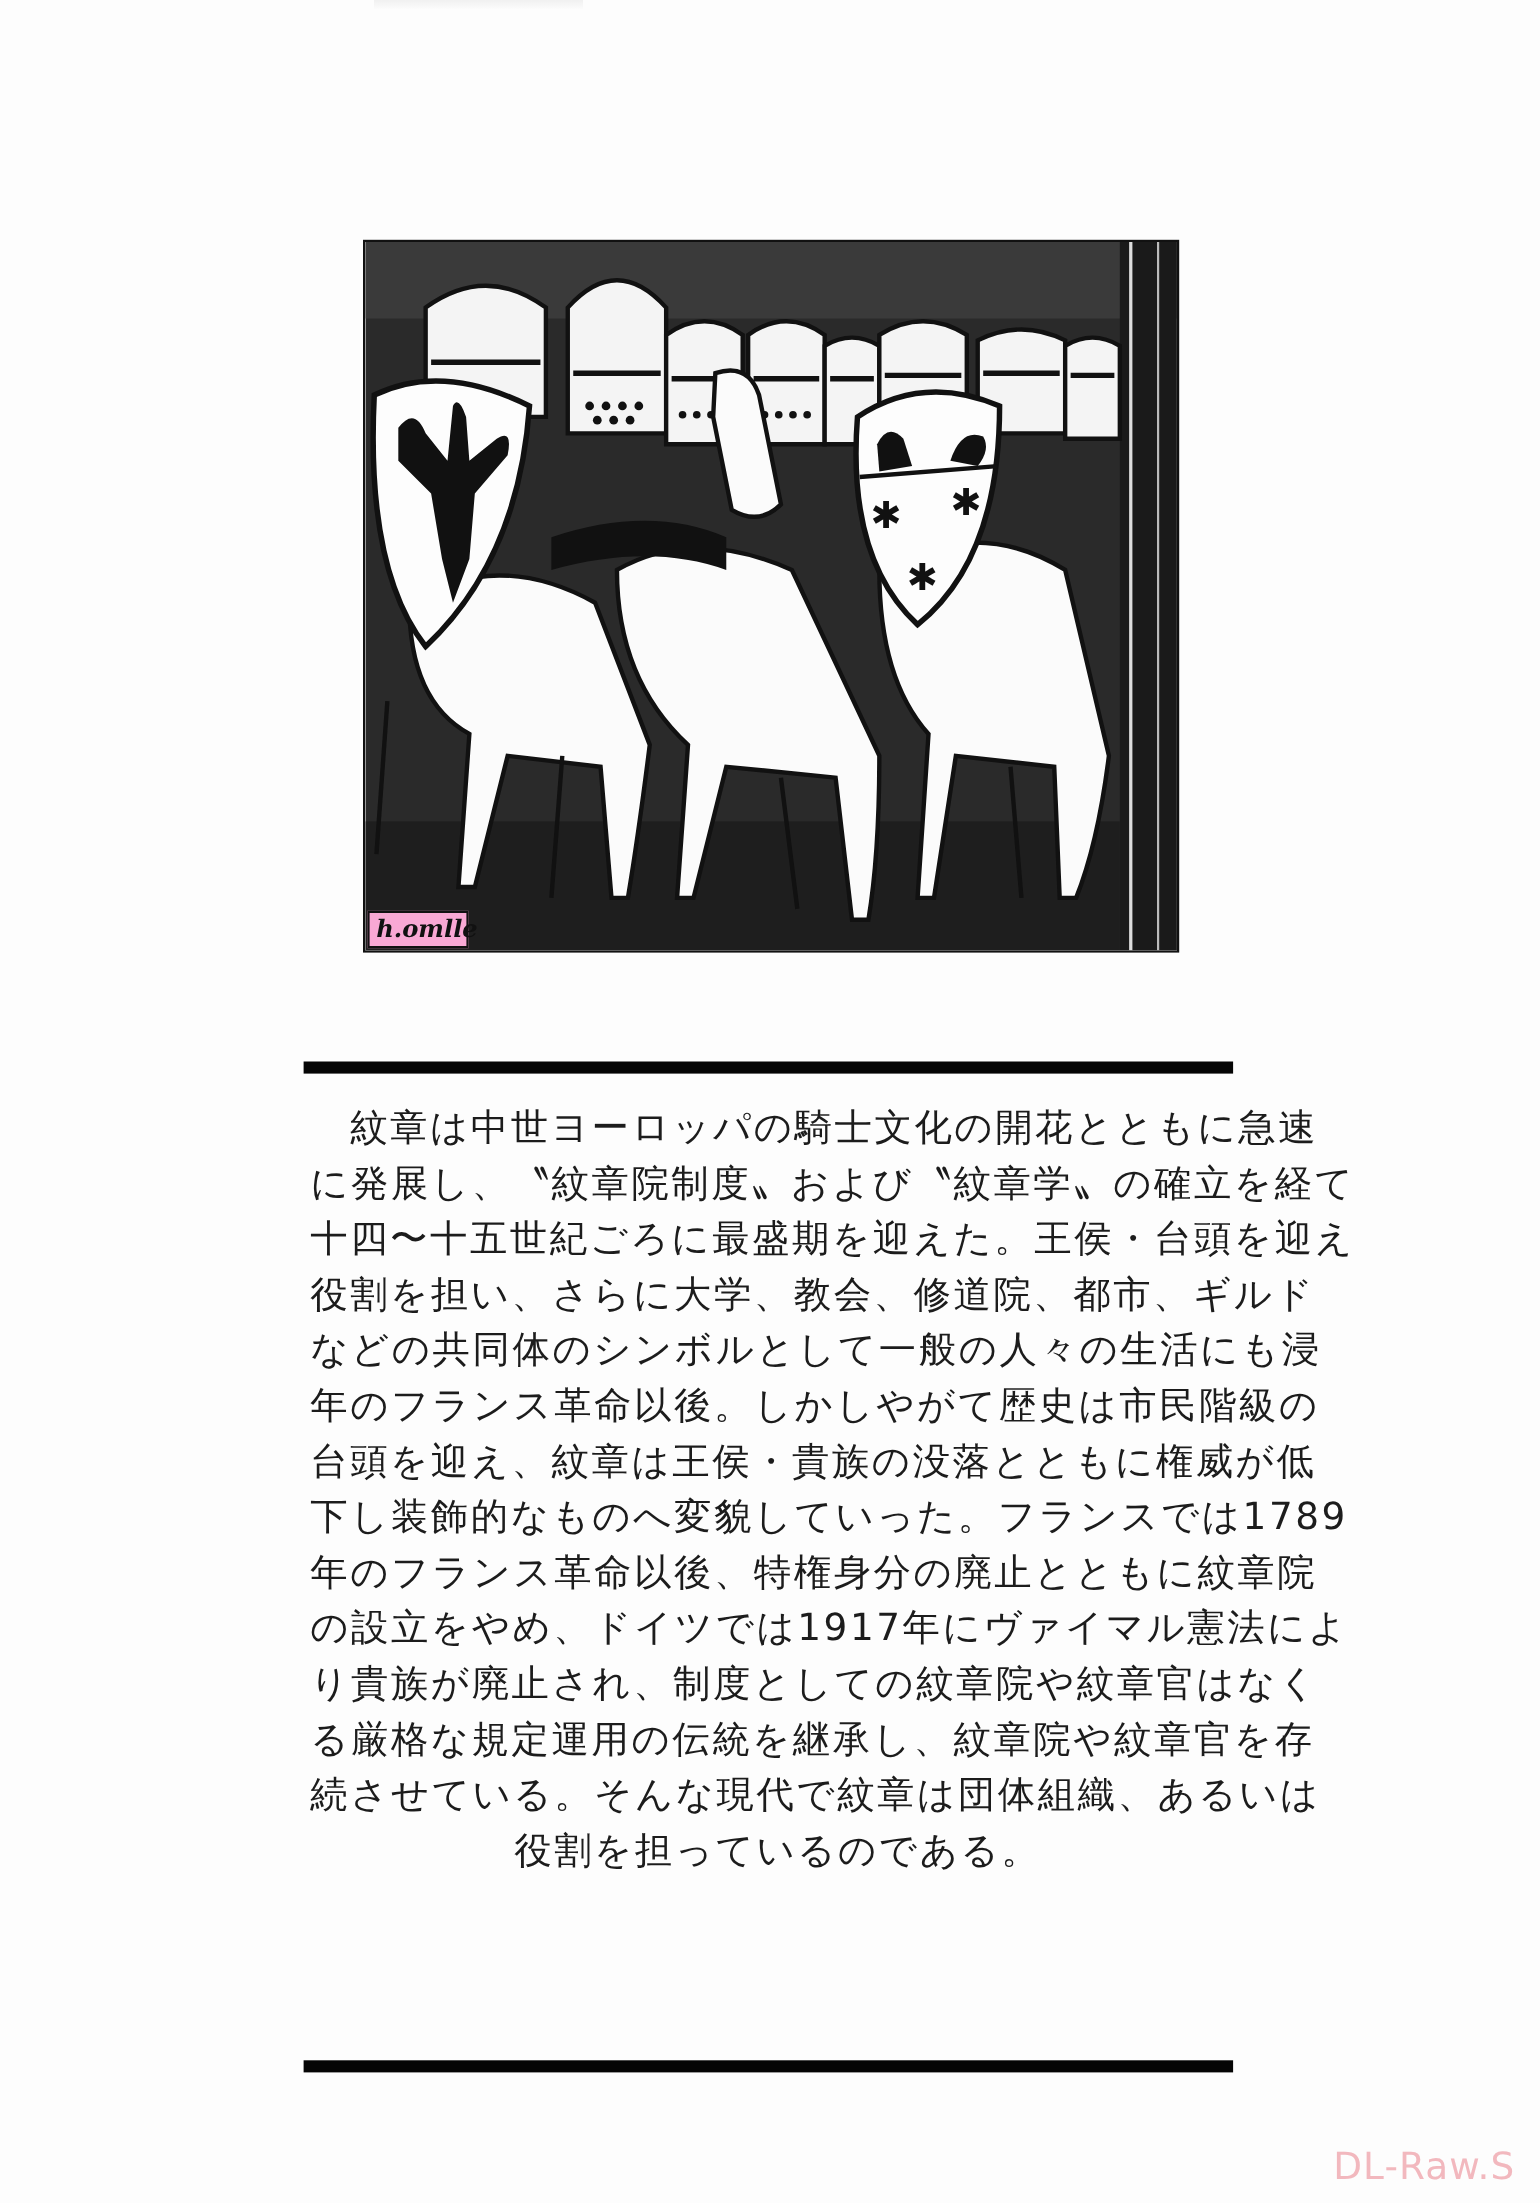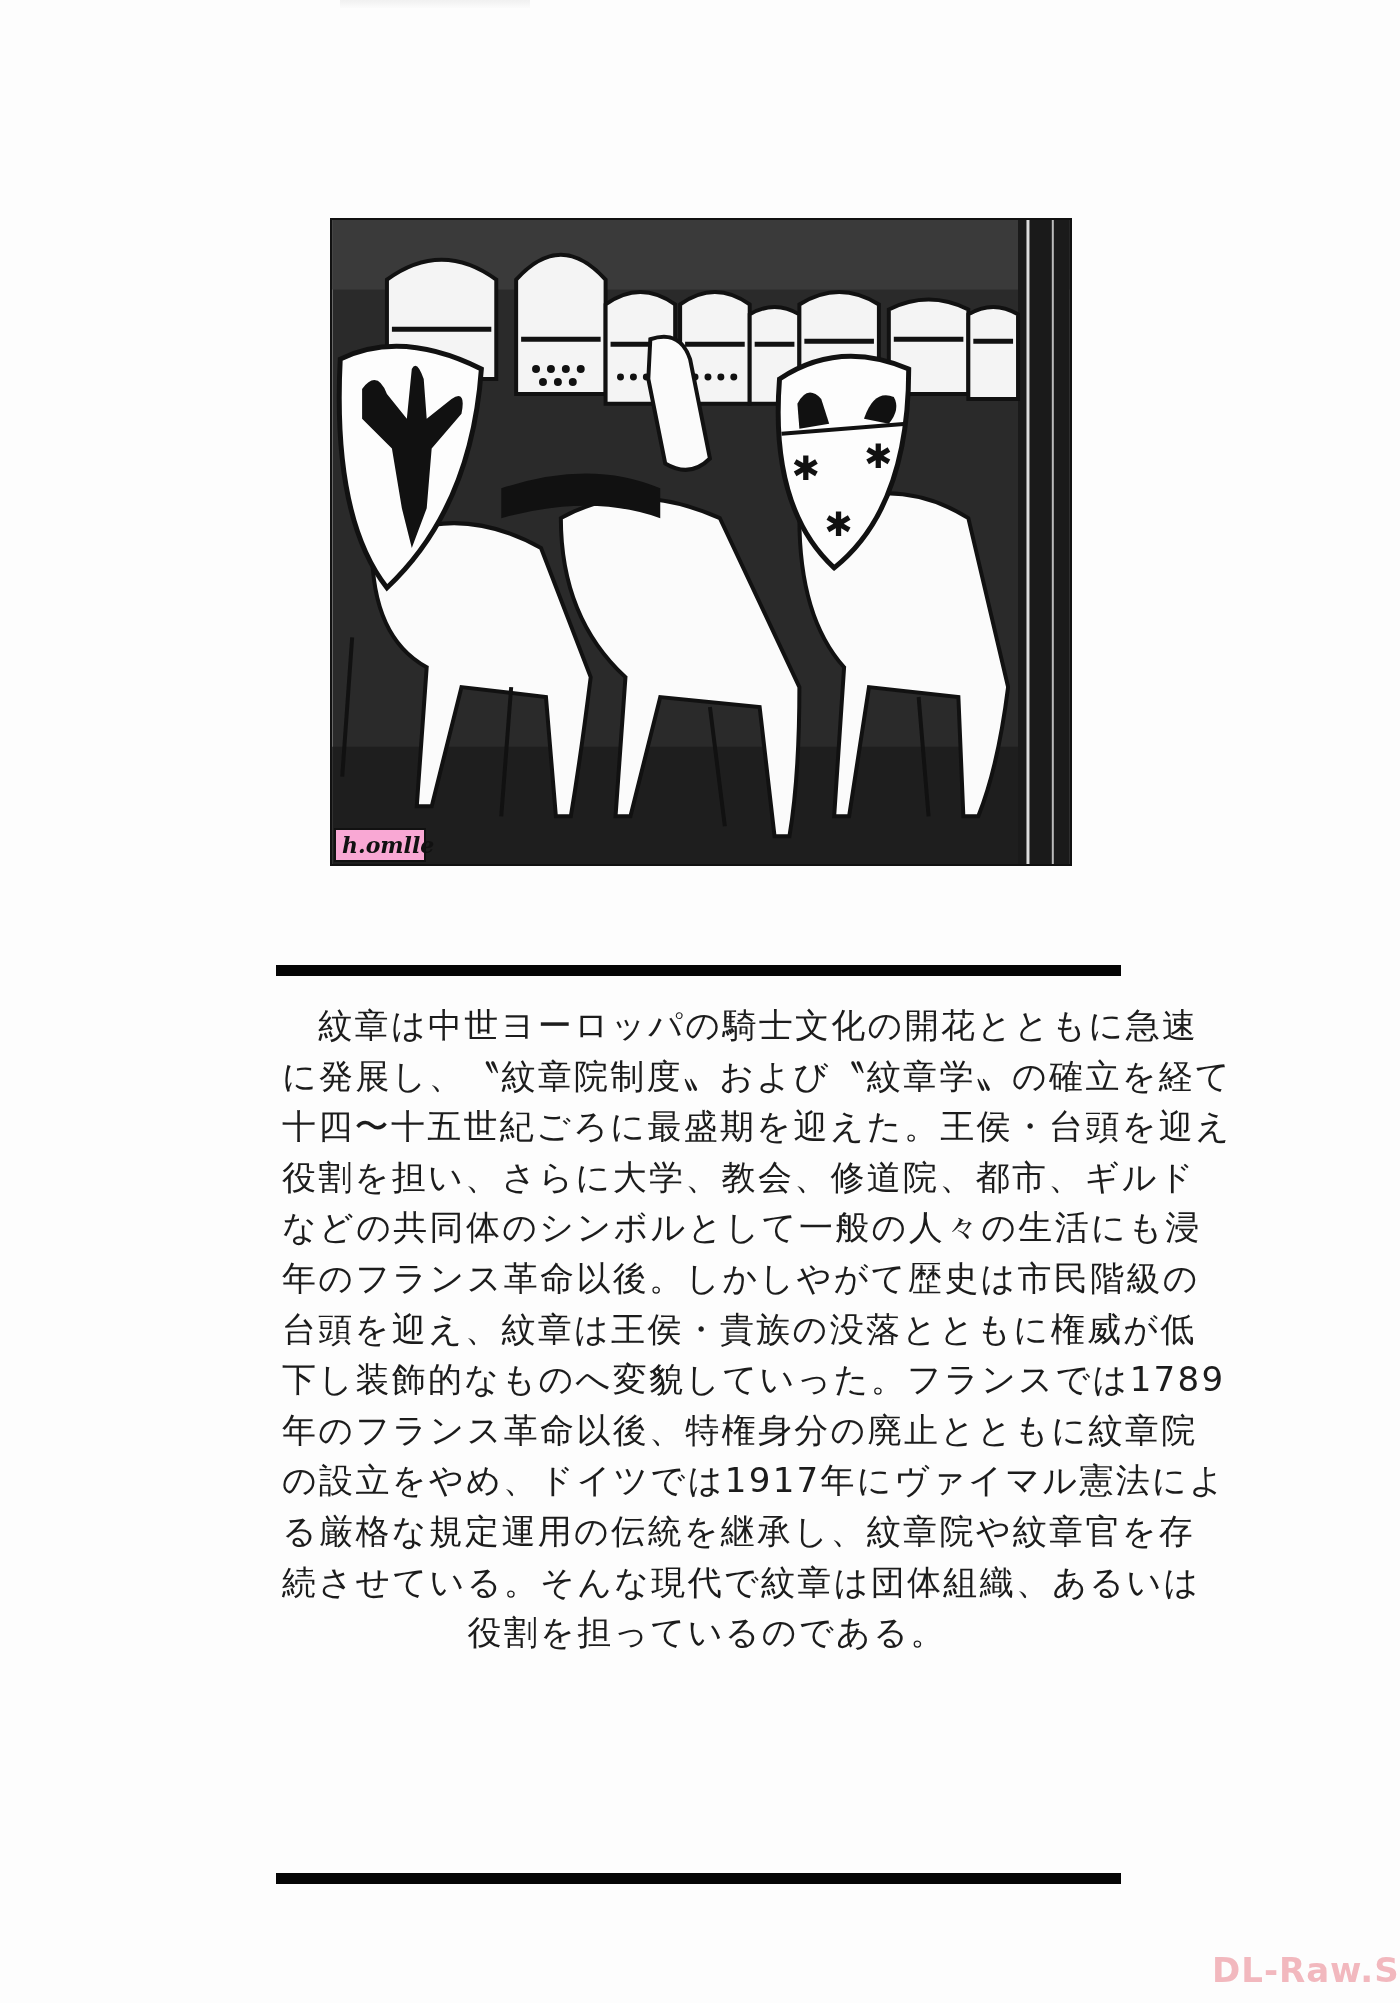--- a/index.html
+++ b/index.html
@@ -80,21 +80,21 @@
     letter-spacing: 2.3px;
     white-space: nowrap;
     color: #1c1c1c;
     text-align: center;
   }
   .watermark {
     position: absolute;
     left: 1212px;
     top: 1950px;
     font-family: "DejaVu Sans", sans-serif;
-    font-weight: bold;
+    font-weight: normal;
     font-size: 34px;
     color: #f2b8be;
     white-space: nowrap;
     letter-spacing: 1px;
   }
 </style>
 </head>
 <body>
 
 <div class="top-ghost"></div>
@@ -193,20 +193,21 @@
   <span class="line">　紋章は中世ヨーロッパの騎士文化の開花とともに急速</span>
   <span class="line">に発展し、〝紋章院制度〟および〝紋章学〟の確立を経て</span>
   <span class="line">十四〜十五世紀ごろに最盛期を迎えた。王侯・台頭を迎え</span>
   <span class="line">役割を担い、さらに大学、教会、修道院、都市、ギルド</span>
   <span class="line">などの共同体のシンボルとして一般の人々の生活にも浸</span>
   <span class="line">年のフランス革命以後。しかしやがて歴史は市民階級の</span>
   <span class="line">台頭を迎え、紋章は王侯・貴族の没落とともに権威が低</span>
   <span class="line">下し装飾的なものへ変貌していった。フランスでは1789</span>
   <span class="line">年のフランス革命以後、特権身分の廃止とともに紋章院</span>
   <span class="line">の設立をやめ、ドイツでは1917年にヴァイマル憲法によ</span>
+  <span class="line">り貴族が廃止され、制度としての紋章院や紋章官はなく</span>
   <span class="line">る厳格な規定運用の伝統を継承し、紋章院や紋章官を存</span>
   <span class="line">続させている。そんな現代で紋章は団体組織、あるいは</span>
   <span class="line">役割を担っているのである。</span>
 </div>
 
 <div class="rule bottom"></div>
 
 <div class="watermark">DL-Raw.S</div>
 
 </body></html>

